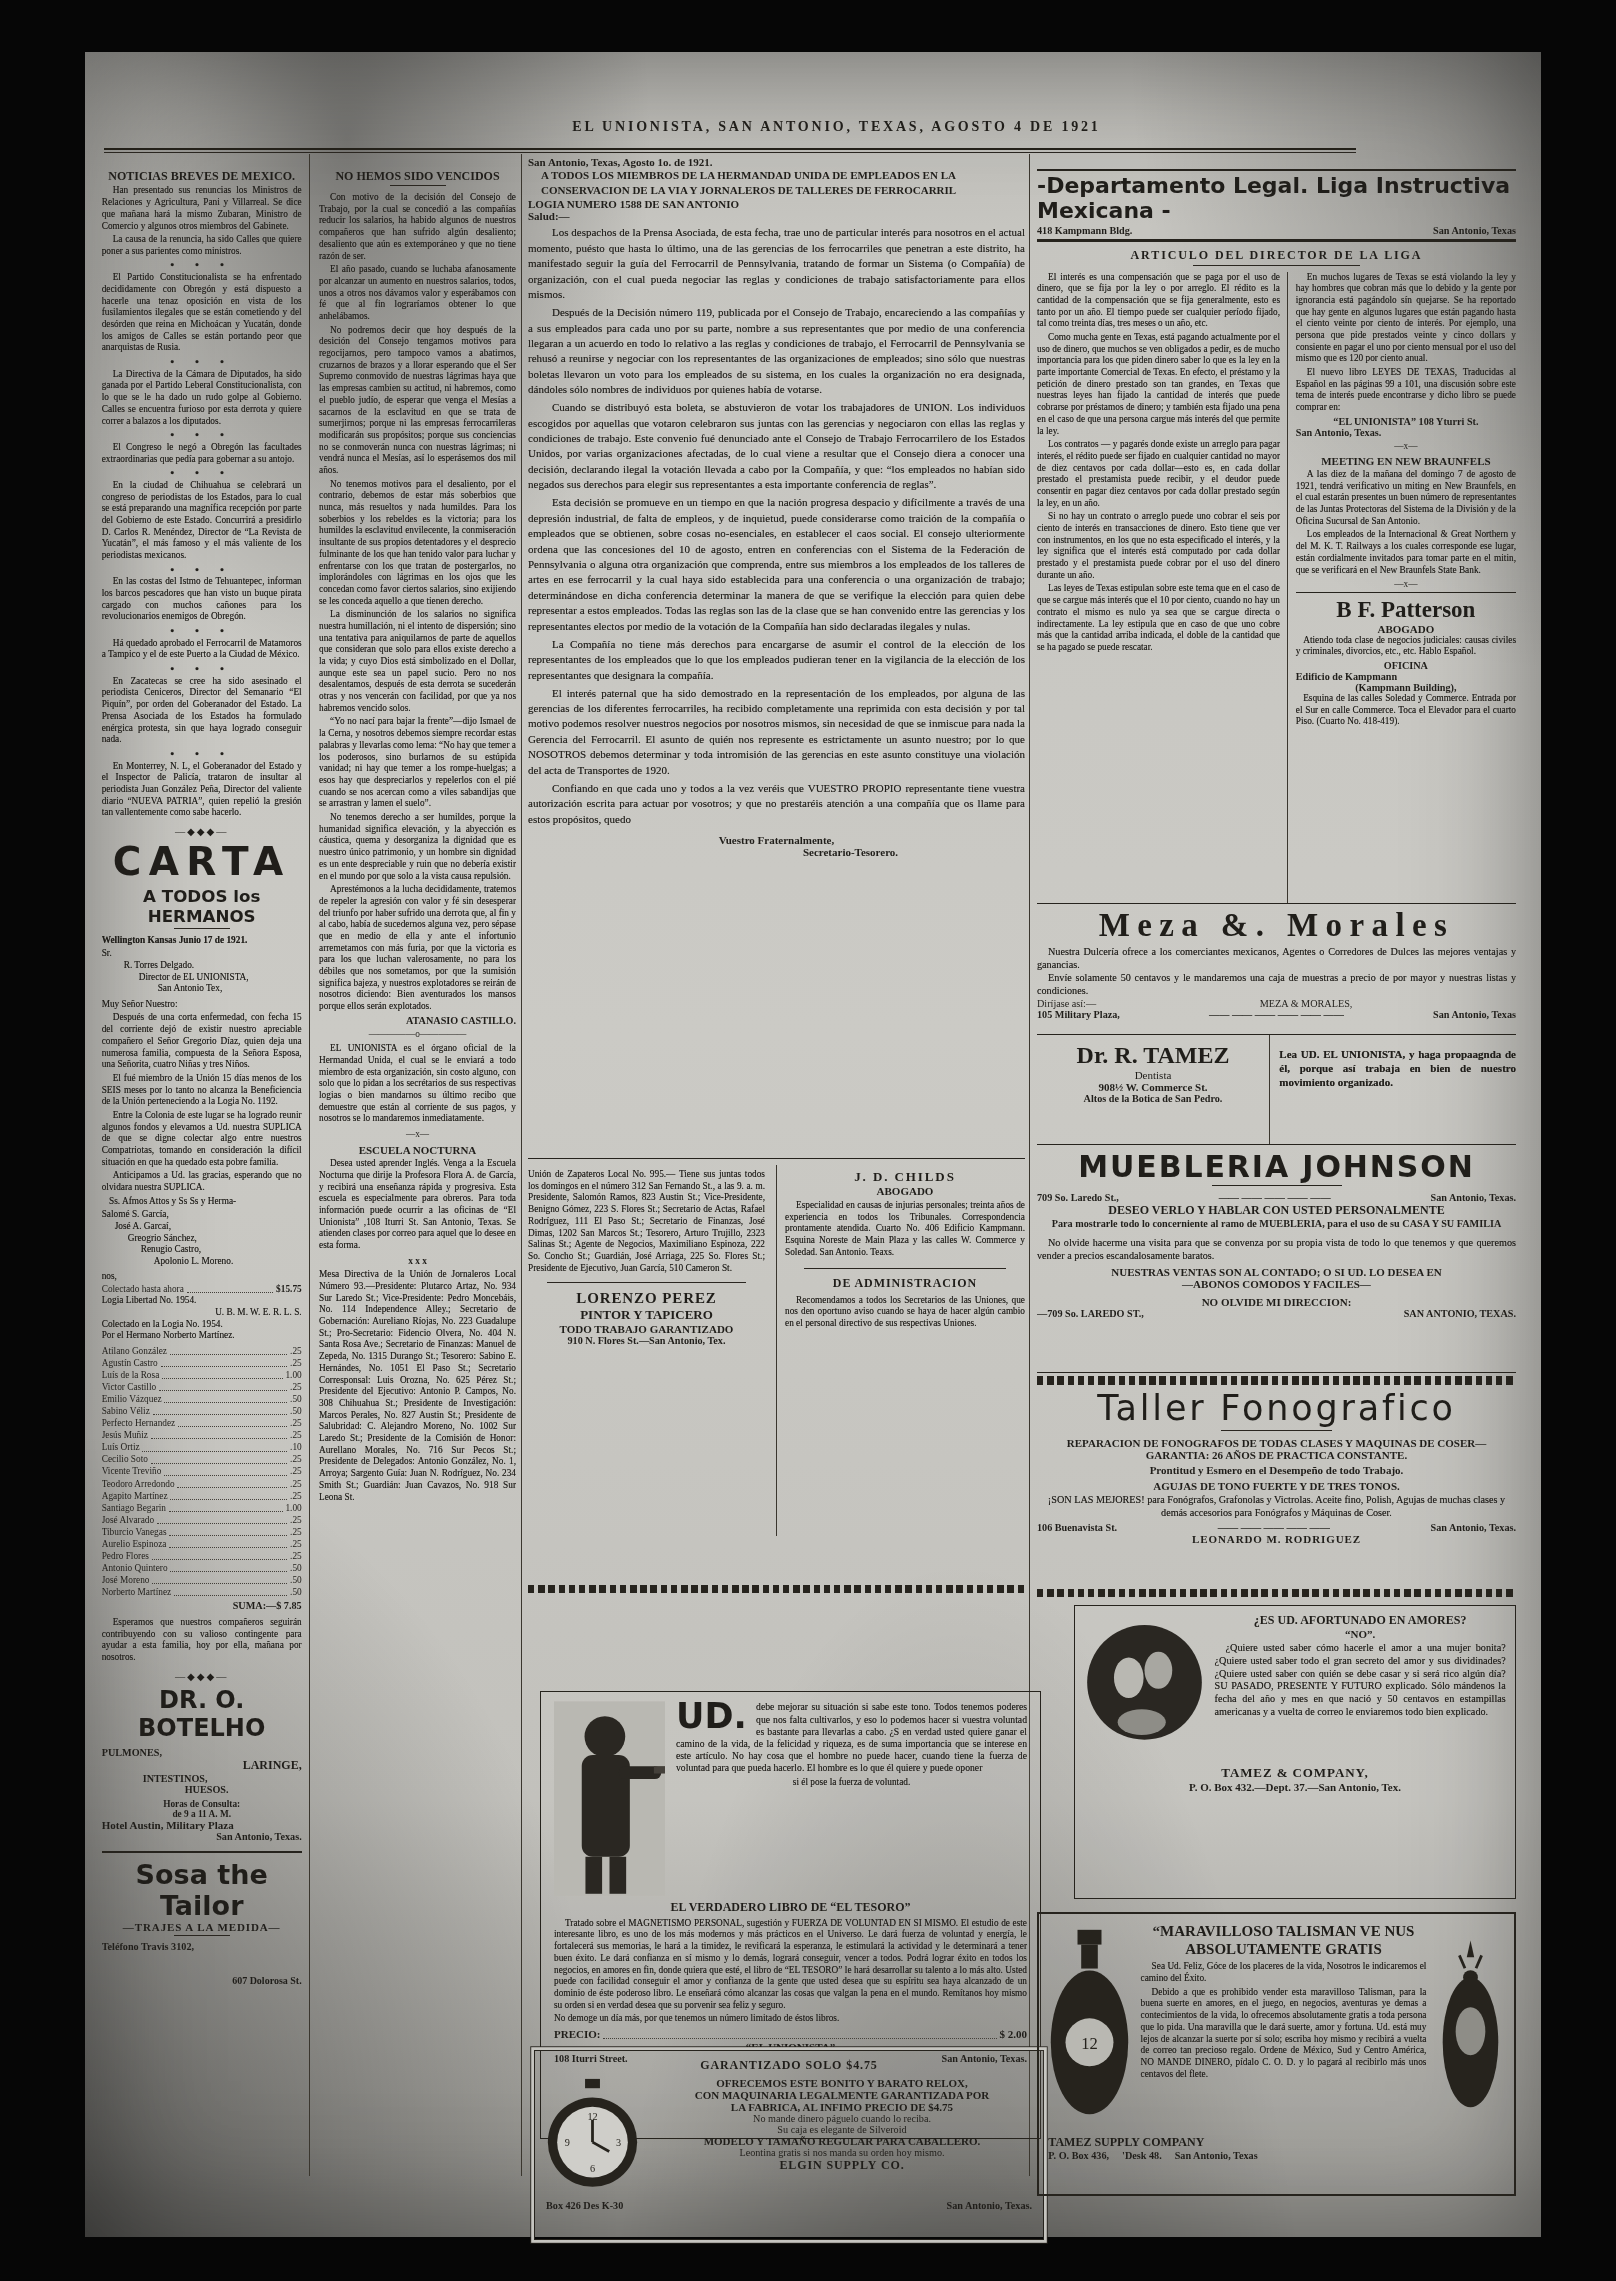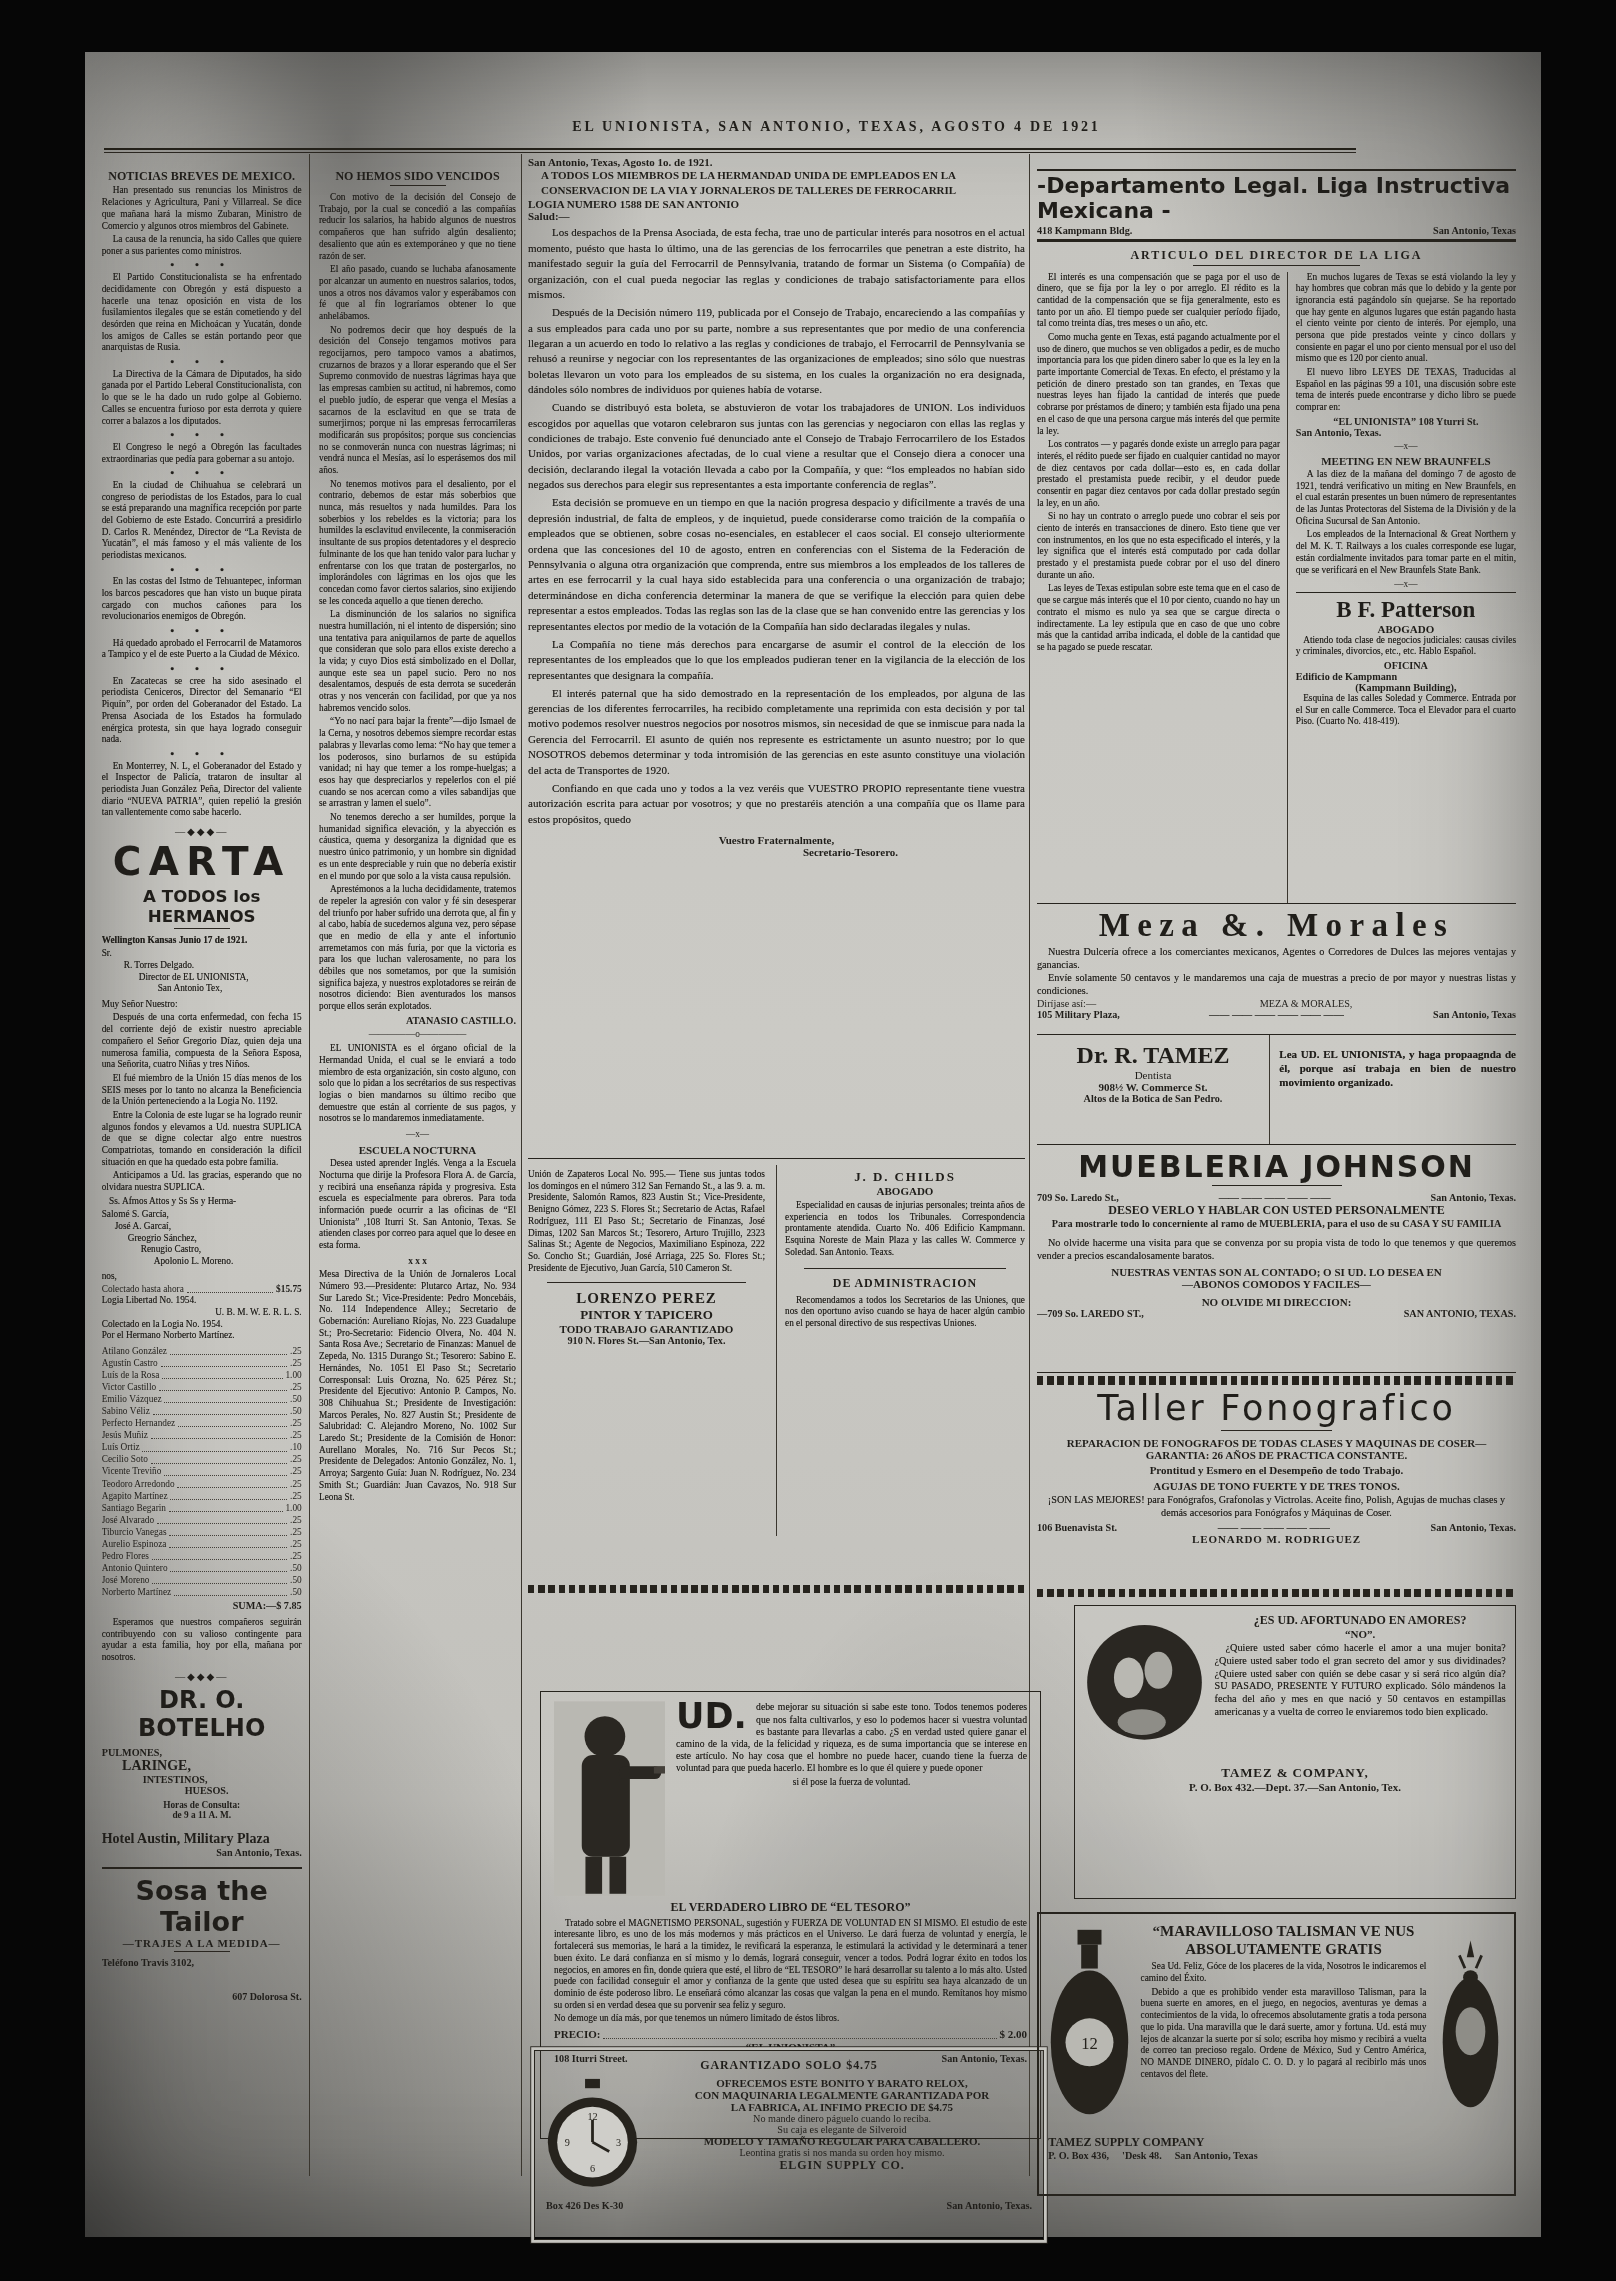--- a/index.html
+++ b/index.html
@@ -203,26 +203,26 @@
         <span class="fill"></span>
         <span>.50</span>
       </div>
     <div class="b" style="text-align:right;font-size:10.2px;margin:1.9px 0 5.6px;">SUMA:—$ 7.85</div>
 
     <p class="t">Esperamos que nuestros compañeros seguirán contribuyendo con su valioso contingente para ayudar a esta familia, hoy por ella, mañana por nosotros.</p>
 
     <div class="ctr" style="margin:7.4px 0 1.9px;font-size:10.2px;letter-spacing:1.9px;">—◆◆◆—</div>
     <div class="ctr sans" style="font-size:24px;font-weight:bold;margin:3.7px 0 5.6px;">DR. O. BOTELHO</div>
     <div class="b" style="font-size:10.2px;">PULMONES,</div>
-    <div class="b" style="font-size:14px;text-indent:20.4px;">LARINGE,</div>
+    <div class="b" style="font-size:12px;text-indent:20.4px;text-align:right;">LARINGE,</div>
     <div class="b" style="font-size:10.2px;text-indent:41px;">INTESTINOS,</div>
     <div class="b" style="font-size:10.2px;text-indent:83px;">HUESOS.</div>
     <div class="ctr b" style="font-size:9.3px;margin-top:3.7px;">Horas de Consulta:</div>
     <div class="ctr b" style="font-size:9.3px;">de 9 a 11 A. M.</div>
-    <div class="b" style="font-size:14px;margin-top:11px;">Hotel Austin, Military Plaza</div>
+    <div class="b" style="font-size:11px;">Hotel Austin, Military Plaza</div>
     <div class="b" style="font-size:10.2px;text-align:right;">San Antonio, Texas.</div>
 
     <div style="border-top:2.8px solid #26231d;margin:9.3px 0 5.6px;"></div>
     <div class="ctr sans b" style="font-size:27px;">Sosa the Tailor</div>
     <div class="ctr b" style="font-size:11px;letter-spacing:0.9px;">—TRAJES A LA MEDIDA—</div>
     <div class="hrule"></div>
     <div class="b" style="font-size:10.2px;margin-top:5.6px;">Teléfono Travis 3102,</div>
     <div class="b" style="font-size:10px;text-align:right;margin-top:23px;">607 Dolorosa St.</div>
   </div>
 

